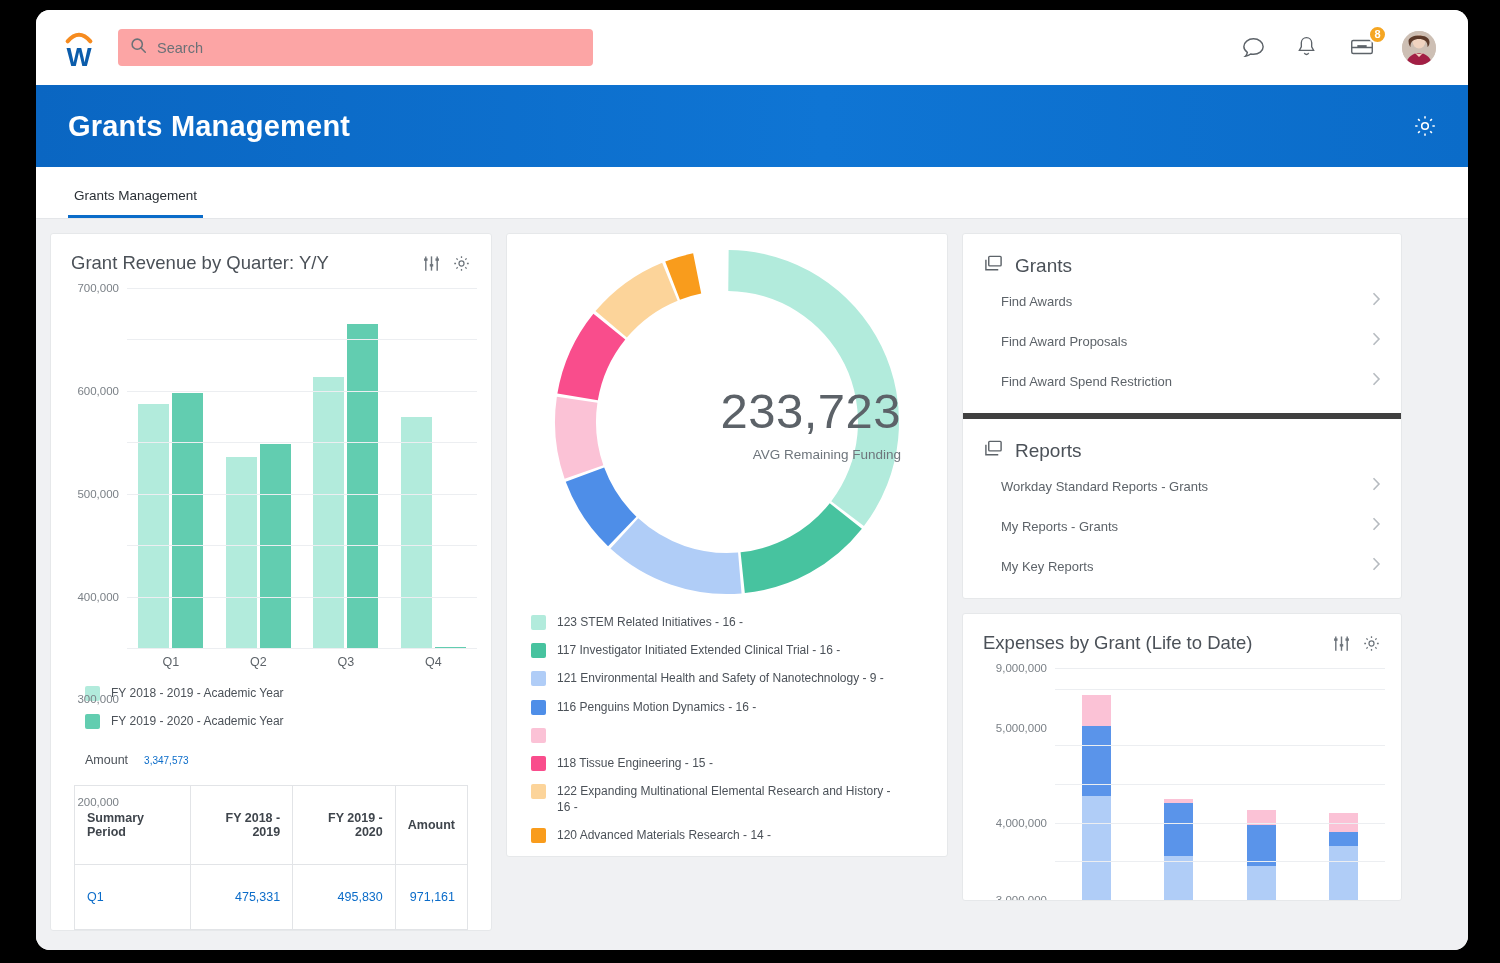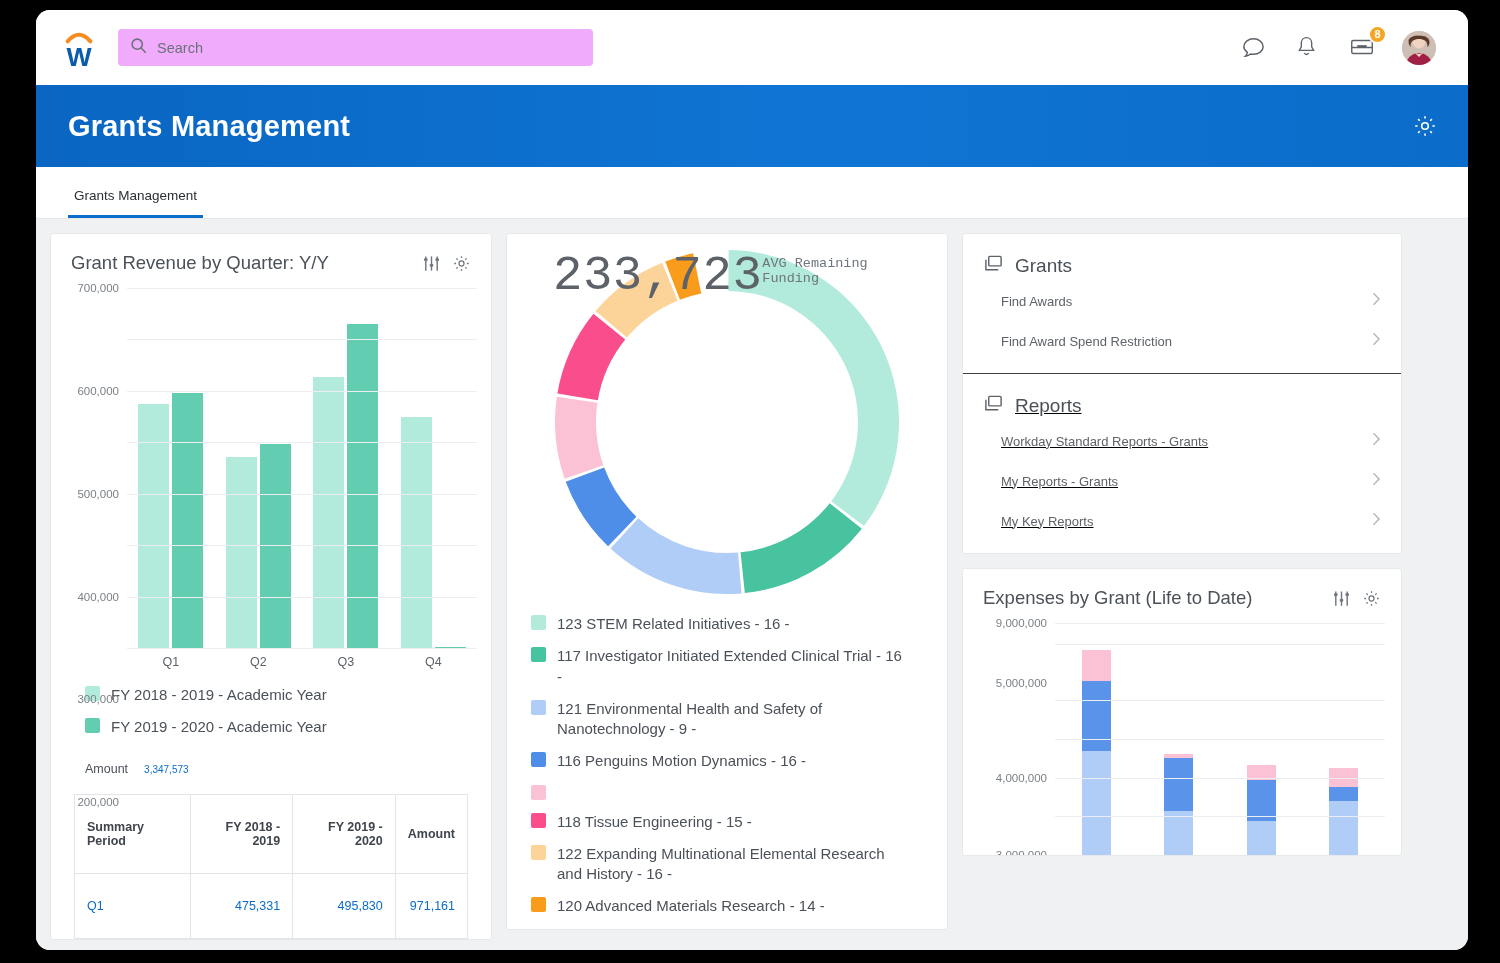--- a/index.html
+++ b/index.html
@@ -23,21 +23,21 @@
   .topbar {
     height: 75px;
     background: #fff;
     display: flex; align-items: center;
     padding: 0 32px 0 24px;
   }
   .wd-logo { width: 38px; height: 44px; position: relative; flex: 0 0 auto; }
   .search-wrap {
     margin-left: 20px;
     width: 475px; height: 37px;
-    background: #f0abfc;
+    background: #fca5a5;
     border-radius: 4px;
     display: flex; align-items: center;
     padding: 0 12px;
   }
   .search-input {
     border: none; outline: none; background: transparent;
     font-family: "Liberation Sans", sans-serif;
     font-size: 14.5px; color: #50565e;
     margin-left: 10px; width: 100%;
   }
@@ -124,21 +124,21 @@
   }
   .bars { position: absolute; inset: 0; display: flex; }
   .bargroup { flex: 1; display: flex; align-items: flex-end; justify-content: center; gap: 3px; }
   .bar { width: 31px; }
   .xlabels { margin-left: 62px; display: flex; margin-top: 7px; }
   .xlab { flex: 1; text-align: center; font-size: 12.5px; color: #5d6369; }
 
   .legend { padding: 16px 0 0 34px; }
   .legend-row { display: flex; align-items: flex-start; margin-bottom: 12px; }
   .swatch { width: 15px; height: 15px; border-radius: 2px; flex: 0 0 auto; margin-top: 1px; }
-  .legend-txt { font-size: 15px; color: #4b5158; margin-left: 11px; line-height: 1.35; }
+  .legend-txt { font-size: 12px; color: #4b5158; margin-left: 11px; line-height: 1.35; }
 
   .amount-row { padding: 12px 0 0 34px; display: flex; align-items: baseline; gap: 16px; }
   .amount-lbl { font-size: 12.5px; color: #4b5158; }
   .amount-val { font-size: 10px; color: #0b6cc9; }
 
   table.summary { width: calc(100% - 46px); margin: 18px 0 0 23px; border-collapse: collapse; }
   table.summary th, table.summary td {
     border: 1px solid #e2e4e7;
     padding: 25px 12px;
     font-size: 12.5px;
@@ -147,29 +147,29 @@
   table.summary th.tc-first { text-align: left; }
   table.summary th.tc-num { text-align: right; }
   table.summary th.tc-amt { text-align: center; }
   table.summary td { color: #0b6cc9; }
   table.summary td.tc-first { text-align: left; }
   table.summary td.tc-num { text-align: right; }
 
   
   .donut-wrap { display: flex; justify-content: center; padding: 14px 0 0 0; }
   .donut { position: relative; width: 348px; height: 348px; }
-  .donut-center { position: absolute; inset: 0; display: flex; flex-direction: row;
-    align-items: flex-start; justify-content: center; font-family: Liberation Mono, monospace; }
+  .donut-center { position: absolute; inset: 0; display: flex; flex-direction: column;
+    align-items: flex-end; justify-content: center; }
   .donut-value { font-size: 49px; color: #5c6268; font-weight: normal; letter-spacing: .5px; }
   .donut-sub { font-size: 13.5px; color: #6e757c; margin-top: 8px; }
   .donut-legend { padding: 18px 0 0 24px; }
 
   
   .navsec { padding: 18px 0 12px 0; }
-  .navsec + .navsec { border-top: 1px solid #404040; text-decoration: underline; }
+  .navsec + .navsec { border-top: 6px solid #404040; }
   .navsec-head { display: flex; align-items: center; padding: 2px 20px 4px 20px; }
   .navsec-title { font-size: 19px; color: #4b5158; margin-left: 11px; }
   .navitem {
     display: flex; align-items: center;
     padding: 11px 20px 11px 38px;
     cursor: pointer;
   }
   .navitem-label { font-size: 13px; color: #5d6369; }
   .chev { margin-left: auto; color: #b6bbc0; }
 
@@ -438,20 +438,26 @@
                   </svg></span>
                 <span class="navsec-title">Grants</span>
               </div>
               <div class="navitem">
                 <span class="navitem-label">Find Awards</span>
                 <span class="chev"><svg width="9" height="14" viewBox="0 0 9 14" fill="none" stroke="#b6bbc0" stroke-width="1.6">
                     <path d="M1.5 1.3L7 7l-5.5 5.7"></path>
                   </svg></span>
               </div>
               <div class="navitem">
+                <span class="navitem-label">Find Award Proposals</span>
+                <span class="chev"><svg width="9" height="14" viewBox="0 0 9 14" fill="none" stroke="#b6bbc0" stroke-width="1.6">
+                    <path d="M1.5 1.3L7 7l-5.5 5.7"></path>
+                  </svg></span>
+              </div>
+              <div class="navitem">
                 <span class="navitem-label">Find Award Spend Restriction</span>
                 <span class="chev"><svg width="9" height="14" viewBox="0 0 9 14" fill="none" stroke="#b6bbc0" stroke-width="1.6">
                     <path d="M1.5 1.3L7 7l-5.5 5.7"></path>
                   </svg></span>
               </div>
             </div>
             <div class="navsec">
               <div class="navsec-head">
                 <span><svg width="21" height="19" viewBox="0 0 22 20" fill="none" stroke="#5d6369" stroke-width="1.5">
                     <rect x="6" y="2.5" width="13" height="10" rx="1"></rect>

